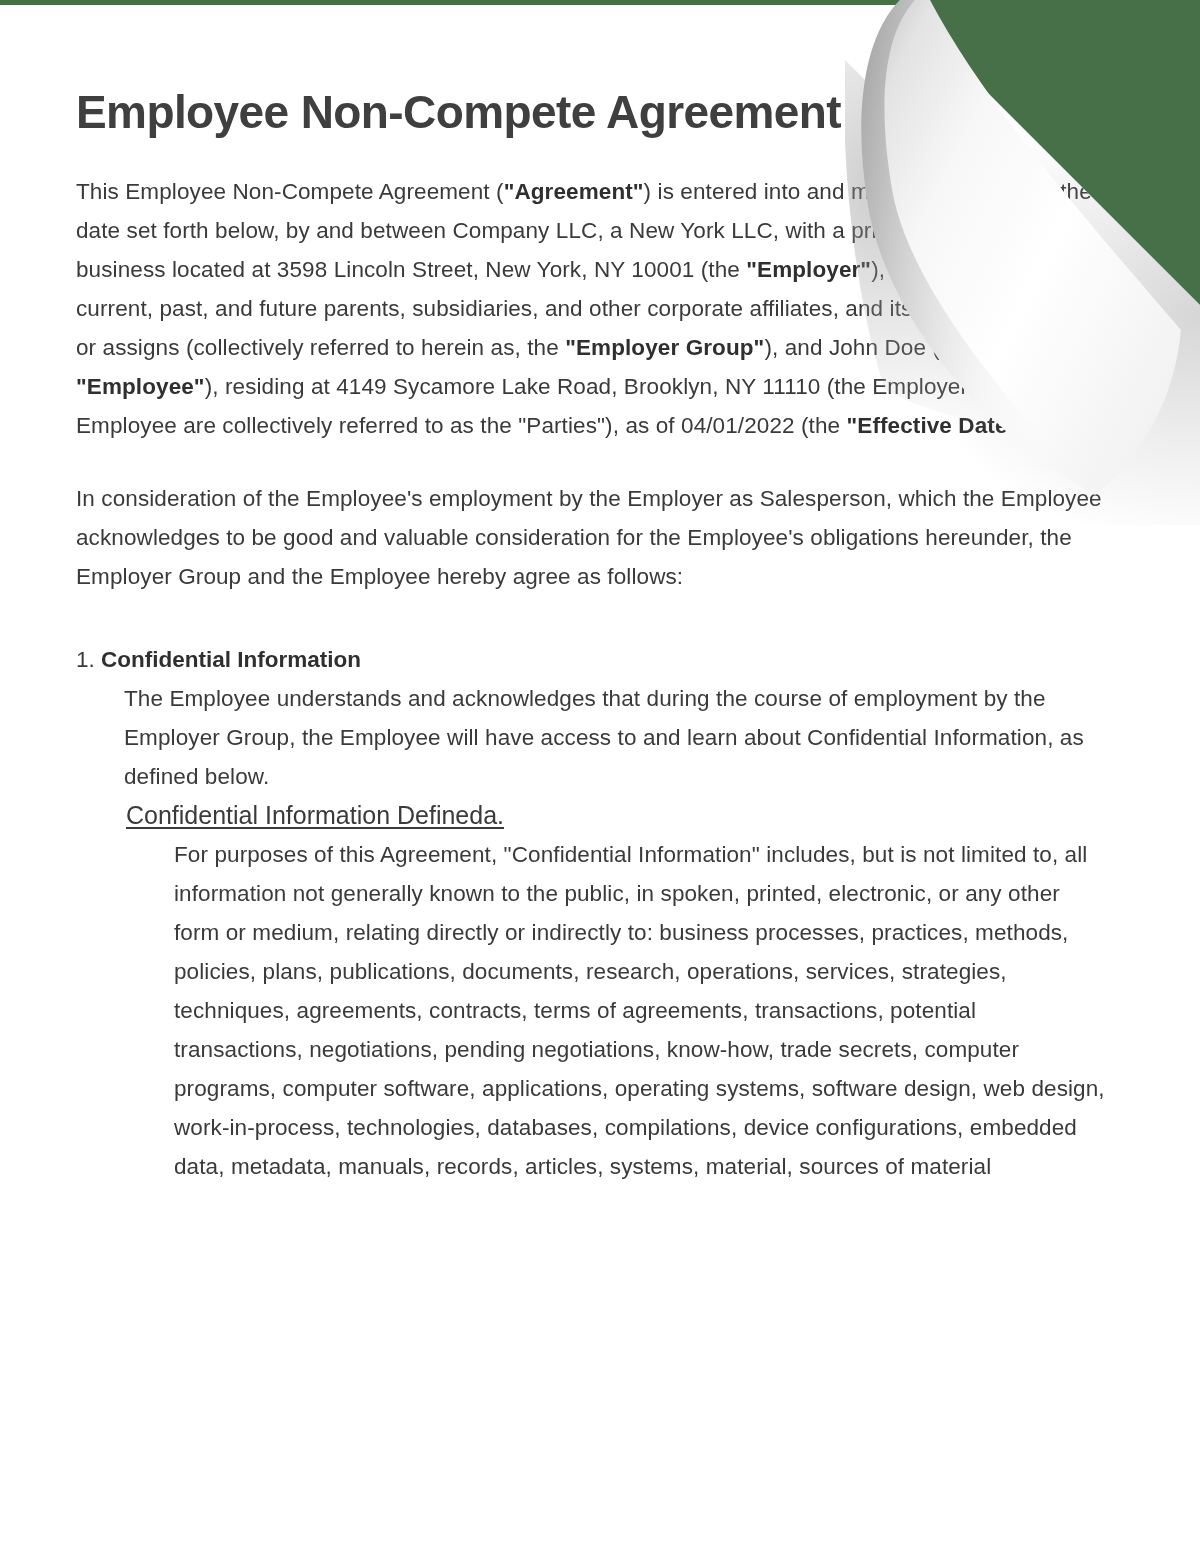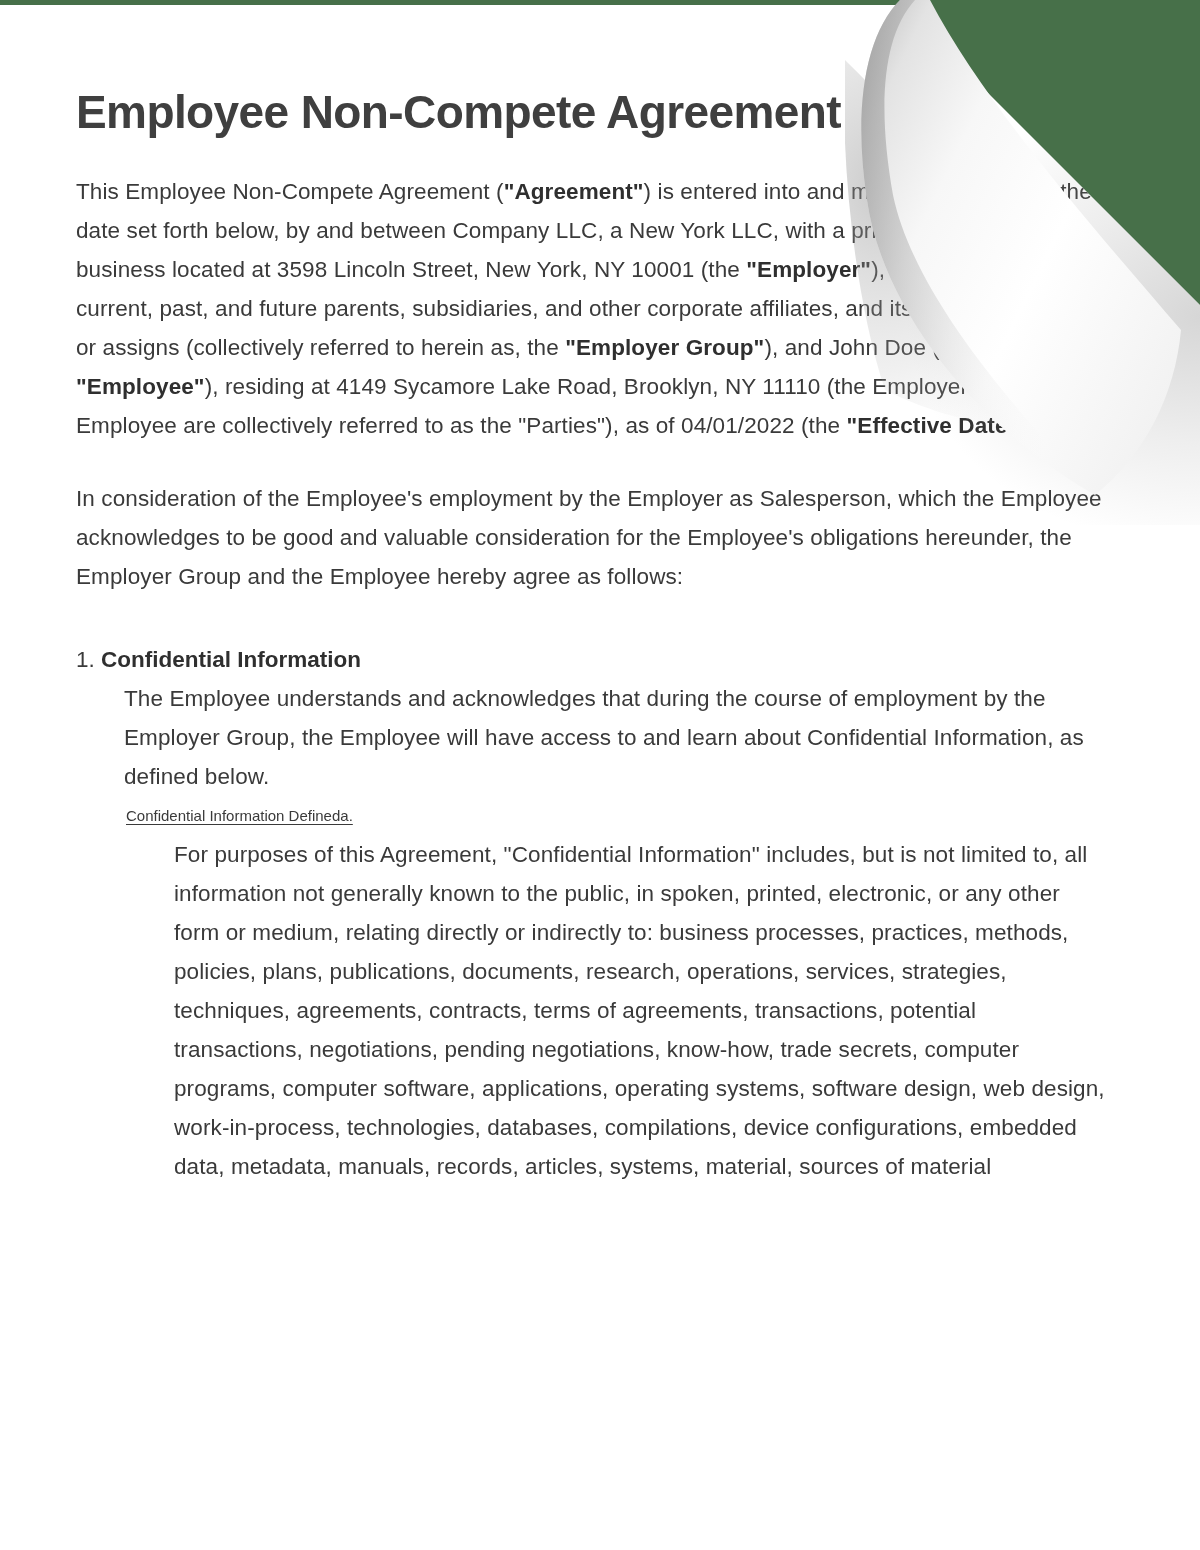--- a/index.html
+++ b/index.html
@@ -85,21 +85,21 @@
     margin-top:44px;
   }
   .heading b { font-weight:bold;text-align:center; }
 
   .indent {
     margin-left:50px;
     width:985px;
   }
 
   .sub-title {
-    font-size:15px;
+    font-size:25px;
     line-height:39px;
     color:#3a3a3a;
     text-decoration:underline;
     text-underline-offset:3px;
   }
 
   b { font-weight:bold; color:#2f2f2f; }
 
   .spacer-1 { margin-top:34px; }
 </style>

